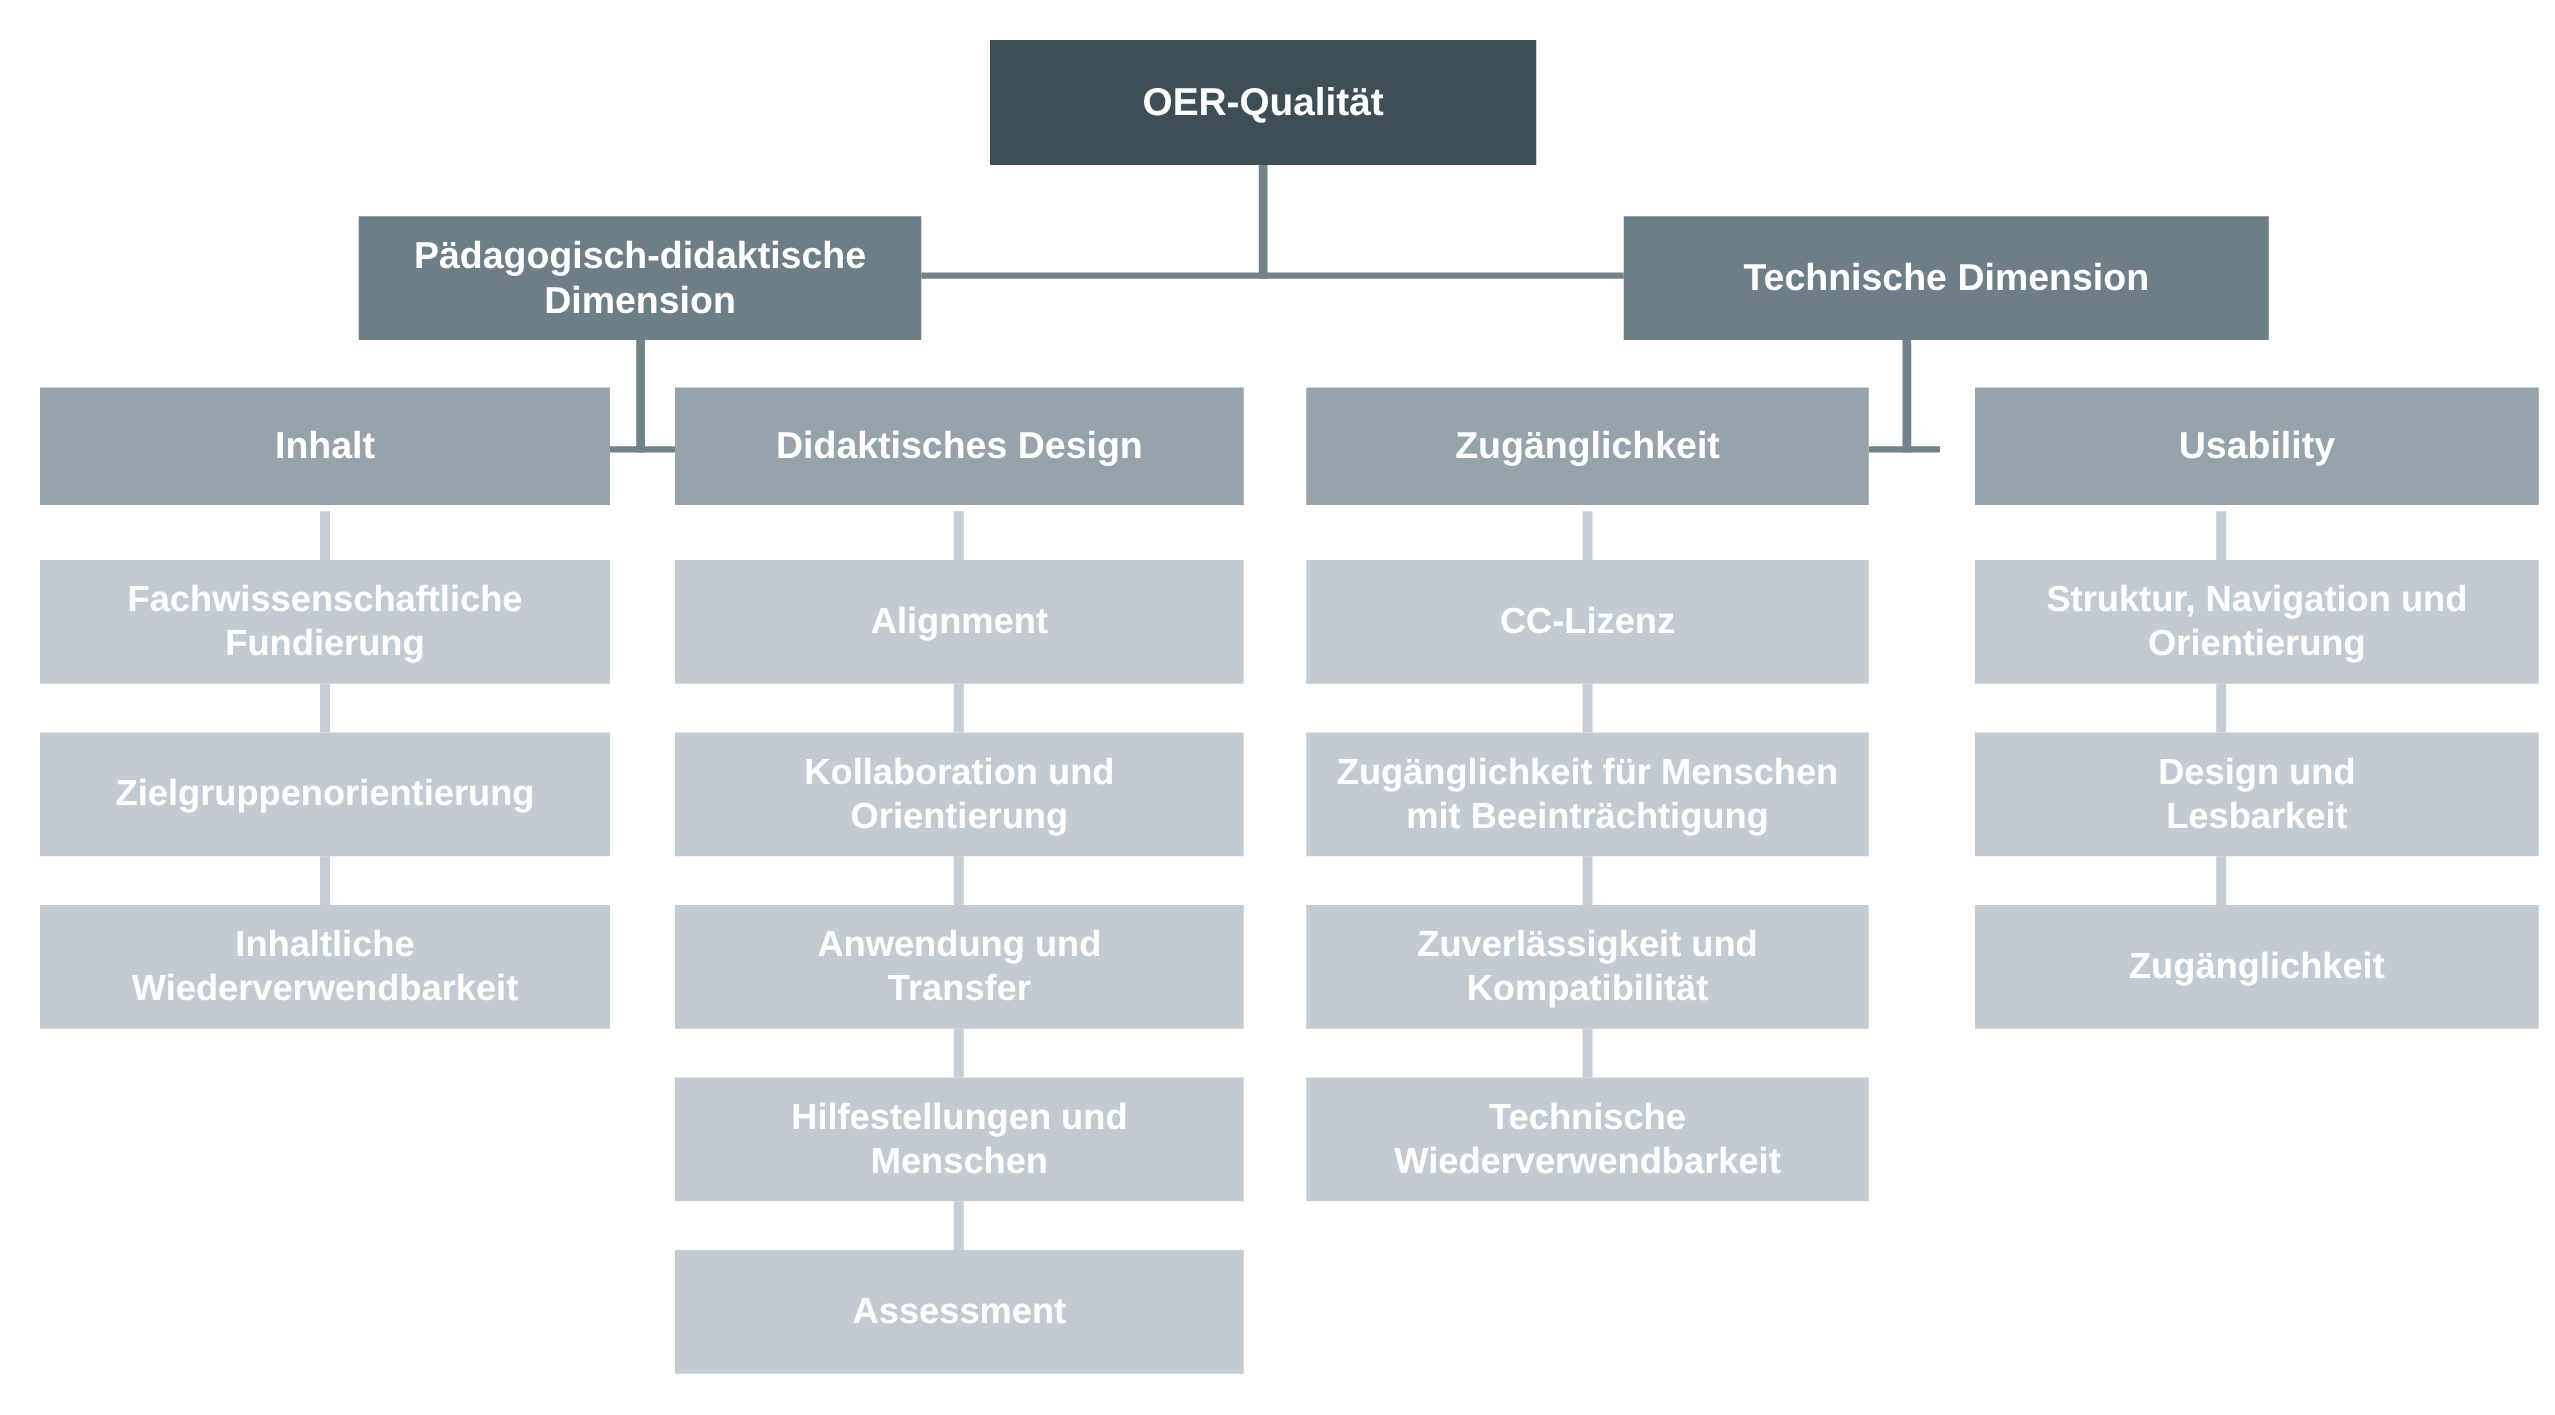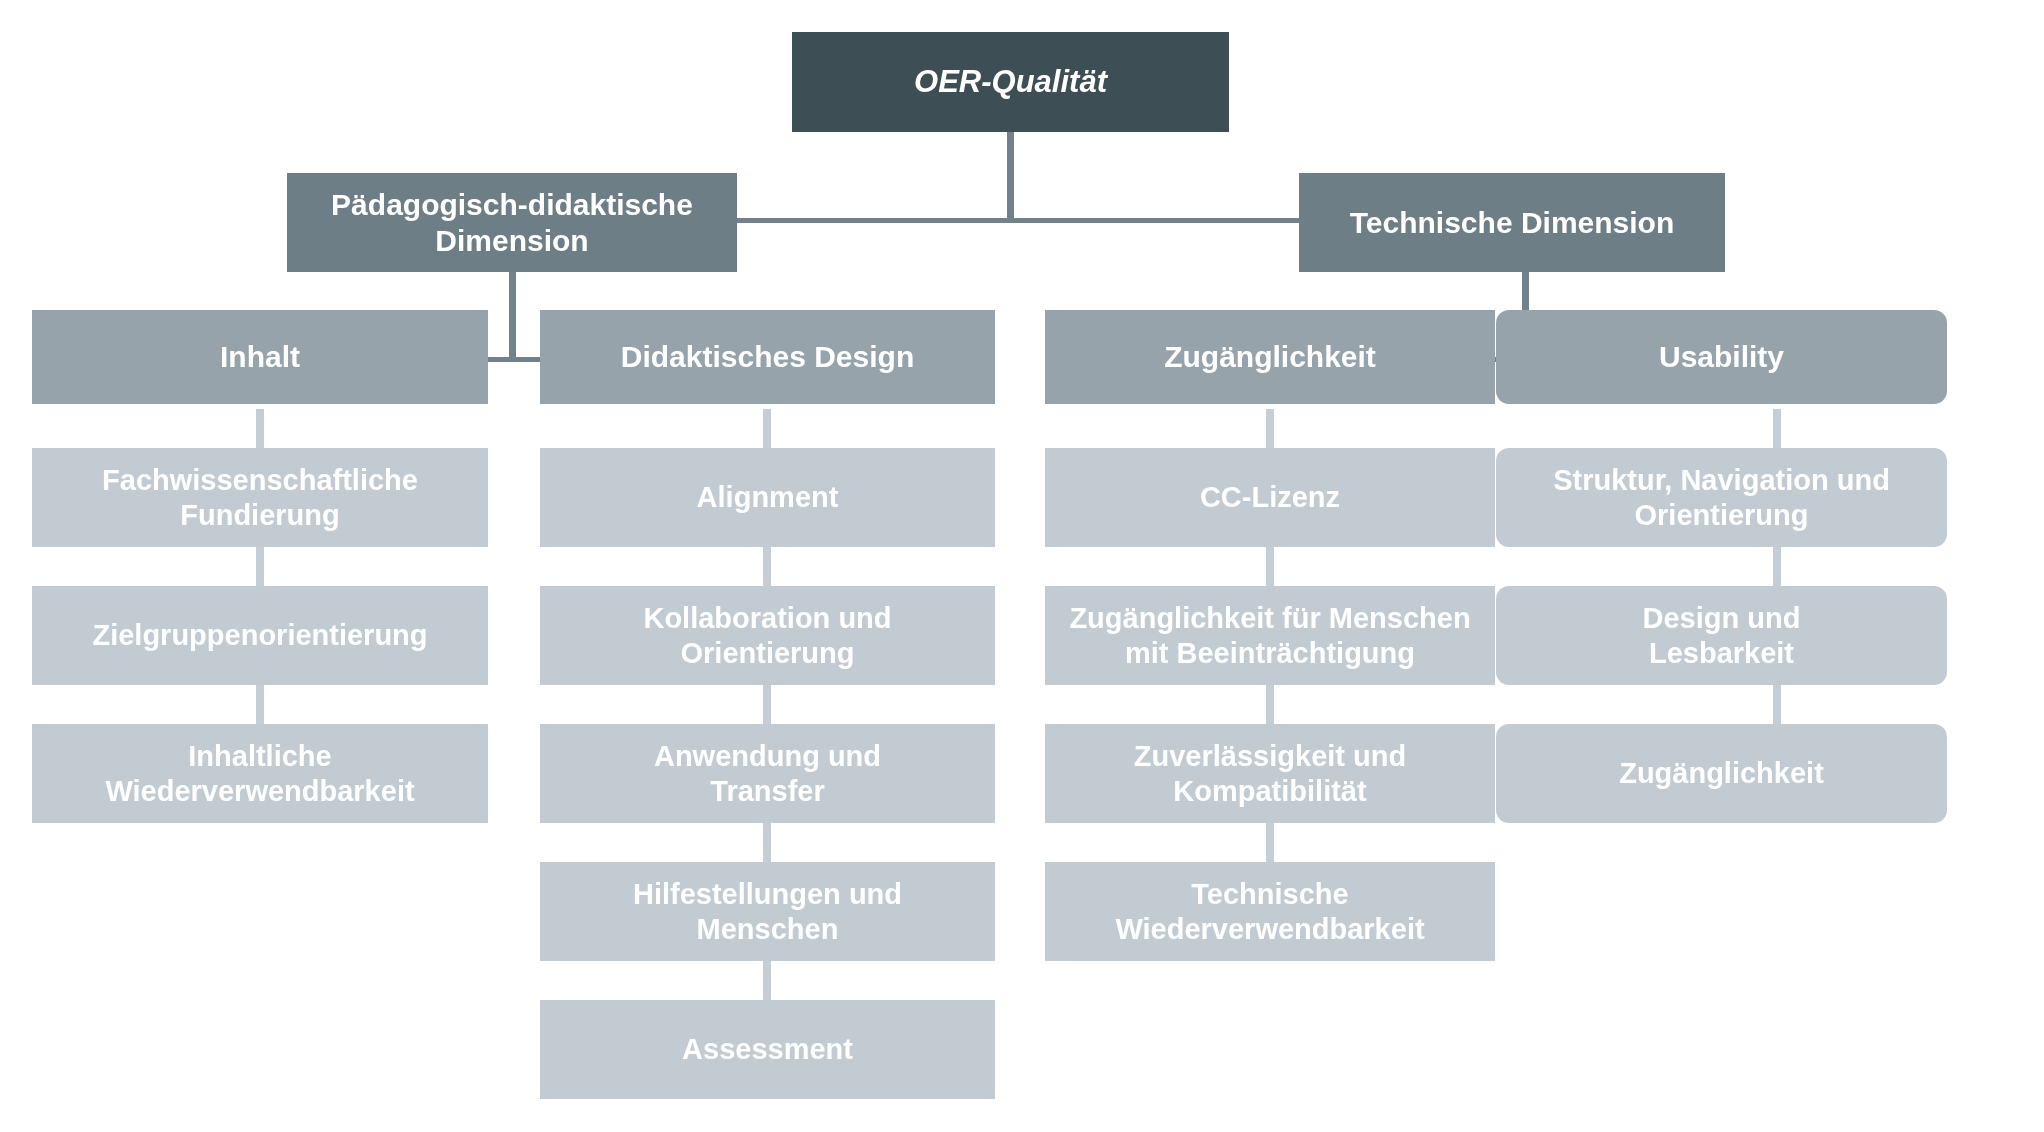--- a/index.html
+++ b/index.html
@@ -20,41 +20,41 @@
     display: flex;
     align-items: center;
     justify-content: center;
     text-align: center;
     color: #ffffff;
     font-weight: bold;
     white-space: pre-line;
     line-height: 1.2;
     box-sizing: border-box;
   }
-  .lvl1 { background: #3d4e55; font-size: 31px; font-style: italic; }
+  .lvl1 { background: #3d4e55; font-size: 31px; }
   .lvl2 { background: #6d7e87; font-size: 30px; }
   .lvl3 { background: #97a3ab; font-size: 30px; }
   .lvl4 { background: #c3cbd2; font-size: 29px; }
   .conn { position: absolute; }
   .conn-dark  { background: #72828b; }
   .conn-light { background: #c5ced4; }
 
   
   .root-box { left: 792px; top: 32px; width: 437px; height: 100px; }
 
   
   .dim-paed { left: 287px;  top: 173px; width: 450px; height: 99px; }
-  .dim-tech { left: 1299px; top: 173px; width: 426px; height: 99px; }
+  .dim-tech { left: 1299px; top: 173px; width: 516px; height: 99px; }
 
   
   .hdr { top: 310px; height: 94px; }
   .col1 { left: 32px;   width: 456px; }
   .col2 { left: 540px;  width: 455px; }
   .col3 { left: 1045px; width: 450px; }
-  .col4 { left: 1496px; width: 451px; border-radius: 13px; }
+  .col4 { left: 1580px; width: 451px; }
 
   
   .leaf { height: 99px; }
   .row1 { top: 448px; }
   .row2 { top: 586px; }
   .row3 { top: 724px; }
   .row4 { top: 862px; }
   .row5 { top: 1000px; }
 
   

